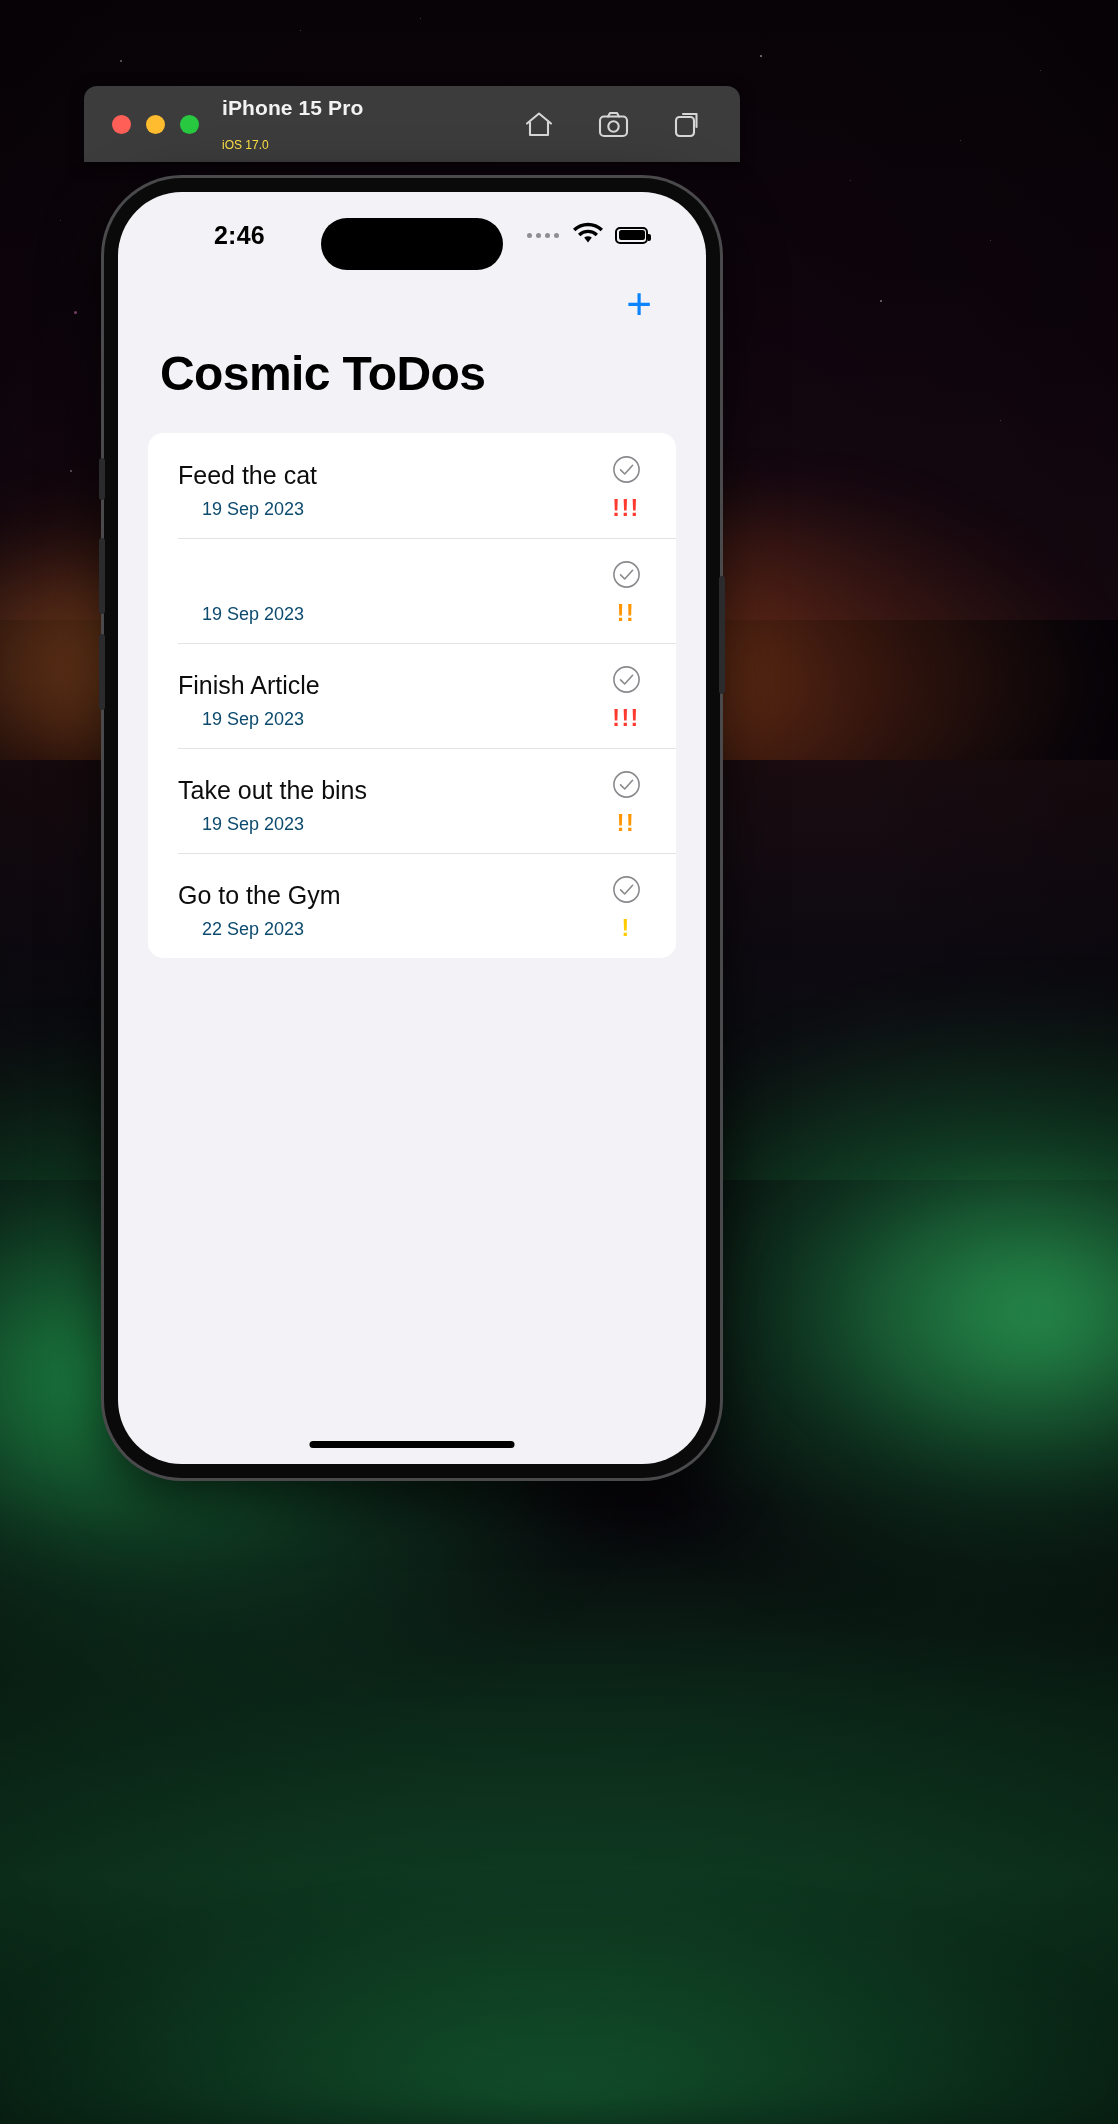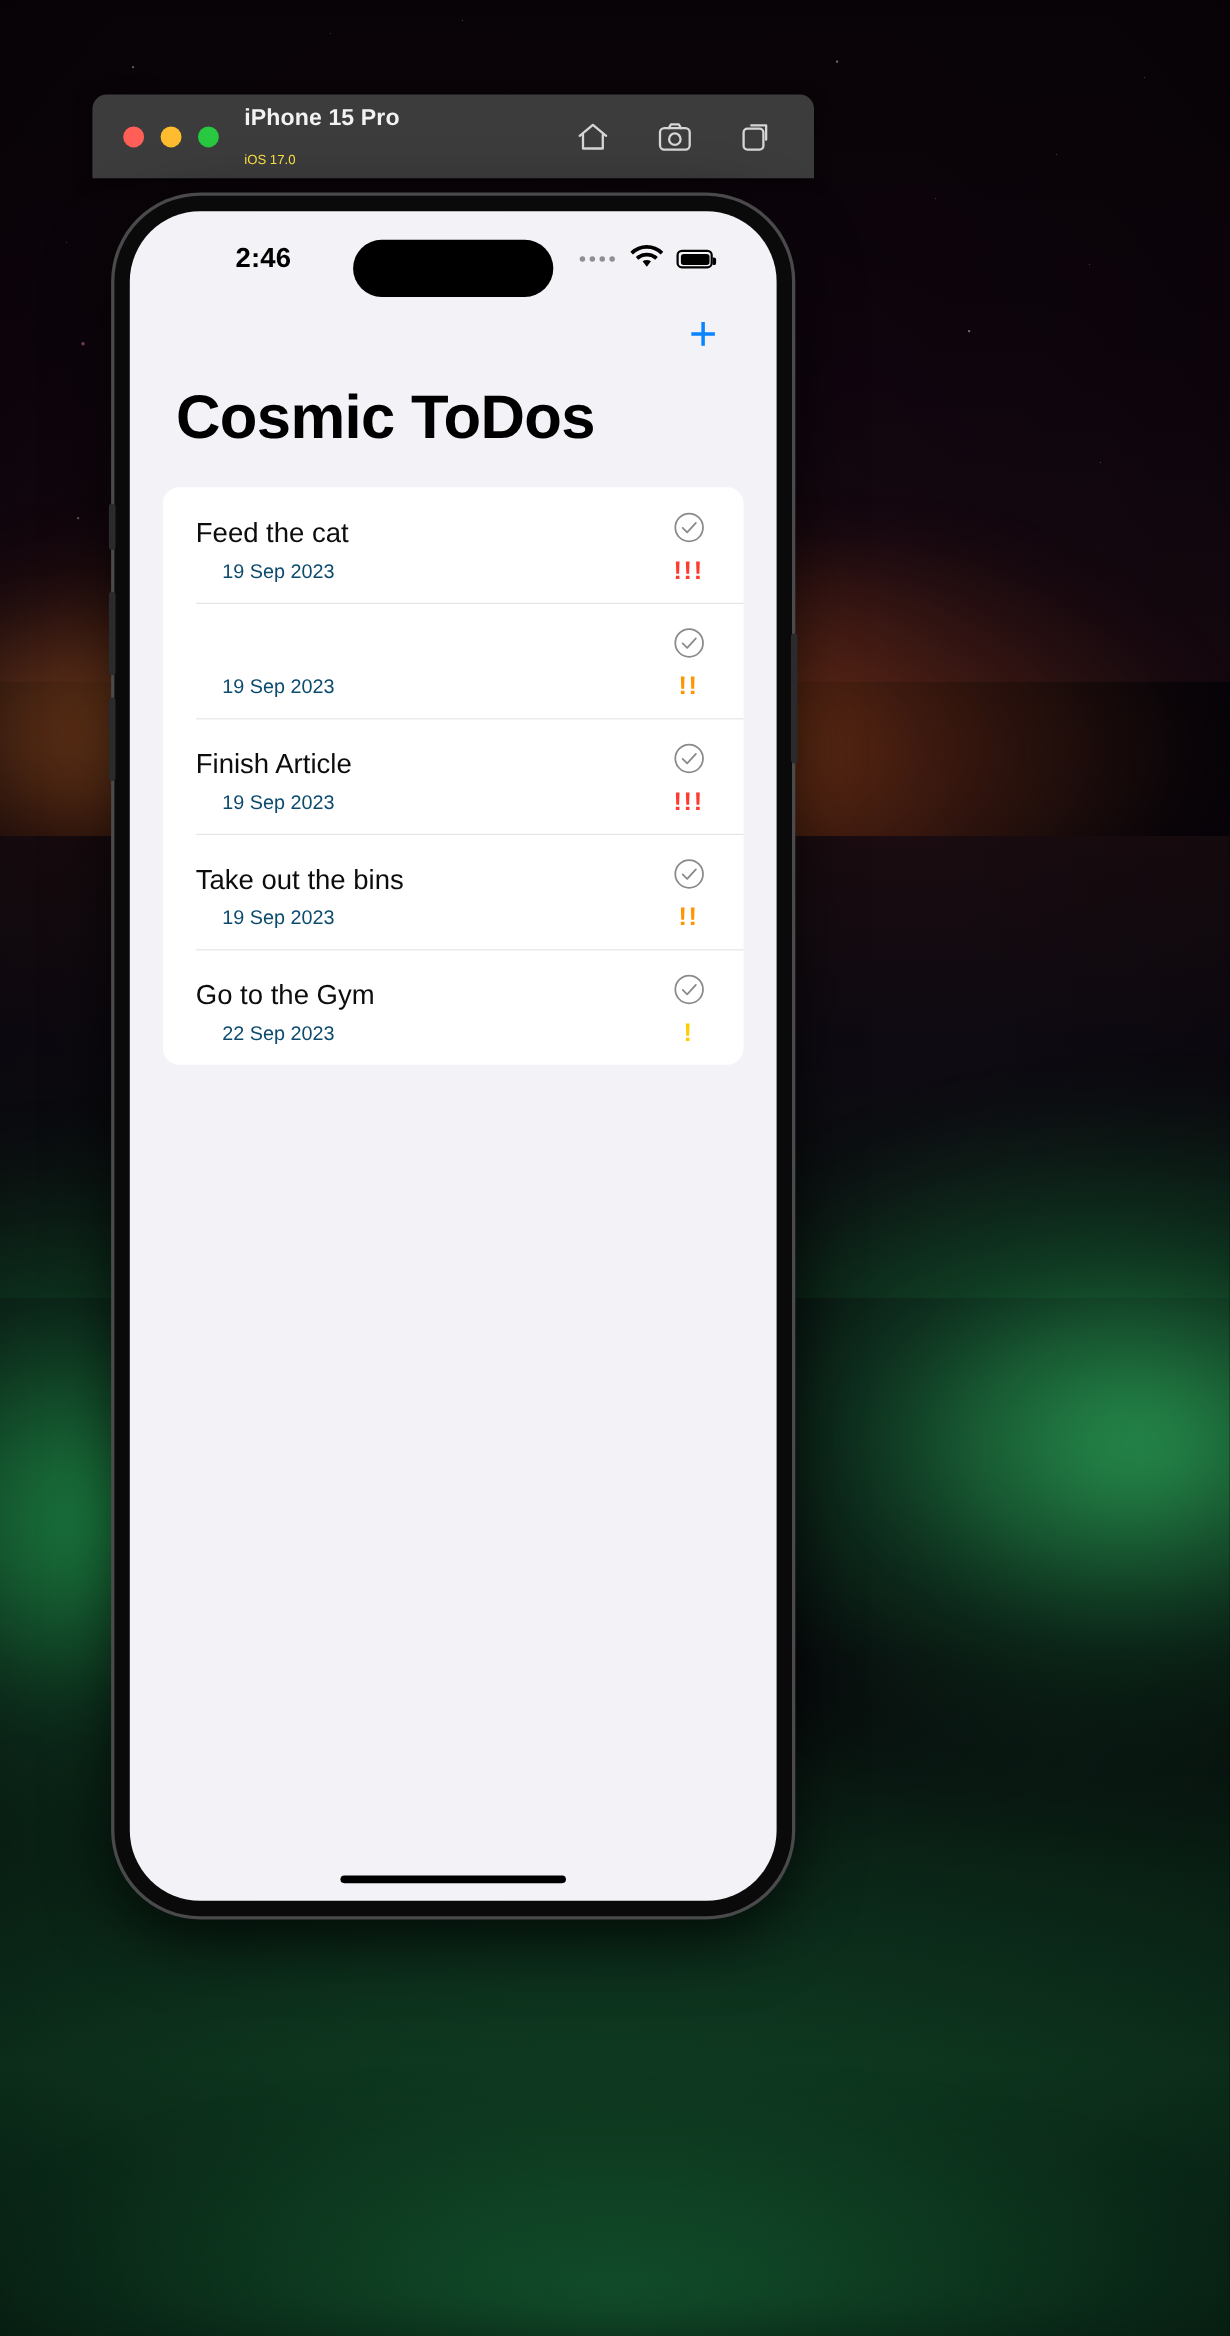--- a/index.html
+++ b/index.html
@@ -65,21 +65,21 @@
 
   .sim-title-block { margin-left:23px; line-height:1.12; }
   #sim-name { font-size:21px; font-weight:bold; color:#f2f2f2; letter-spacing:.1px; }
   #sim-os   { font-size:12px; color:#fde047; margin-top:20px; }
 
   .sim-tools { margin-left:auto; display:flex; align-items:center; gap:44px; margin-right:40px; }
   .sim-tools svg { display:block; }
 
   
   #device {
-    position:absolute; left:104px; top:178px; width:616px; height:1564px;
+    position:absolute; left:104px; top:178px; width:616px; height:1300px;
     background:#0a0a0a;
     border-radius:78px;
     box-shadow:0 0 0 3px #4a4a4c, 0 20px 60px rgba(0,0,0,.75);
     padding:14px;
   }
   .side-btn { position:absolute; background:#2b2b2d; border-radius:3px; }
   .sb-silent { left:-5px; top:280px; width:6px; height:42px; }
   .sb-volup  { left:-5px; top:360px; width:6px; height:76px; }
   .sb-voldn  { left:-5px; top:456px; width:6px; height:76px; }
   .sb-power  { right:-5px; top:398px; width:6px; height:118px; }
@@ -114,21 +114,21 @@
   .batt i { position:absolute; left:1.5px; top:1.5px; bottom:1.5px; width:26px; background:#000; border-radius:2.5px; display:block; }
 
   
   #navbar { height:72px; display:flex; align-items:center; justify-content:flex-end; padding-right:54px; }
   #add-button {
     font-size:44px; font-weight:300; color:#0a84ff; line-height:1;
     background:none; border:none; cursor:pointer; font-family:"Liberation Sans", sans-serif;
   }
 
   #page-title {
-    font-size:56px; font-weight:bold; color:#000;
+    font-size:48px; font-weight:bold; color:#000;
     padding:6px 16px 32px 42px; letter-spacing:-.6px;
   }
 
   
   #todo-card {
     margin:0 30px; background:#fff; border-radius:15px; overflow:hidden;
   }
   .todo-row {
     display:flex; align-items:flex-end;
     padding:20px 22px 18px 30px; position:relative;

